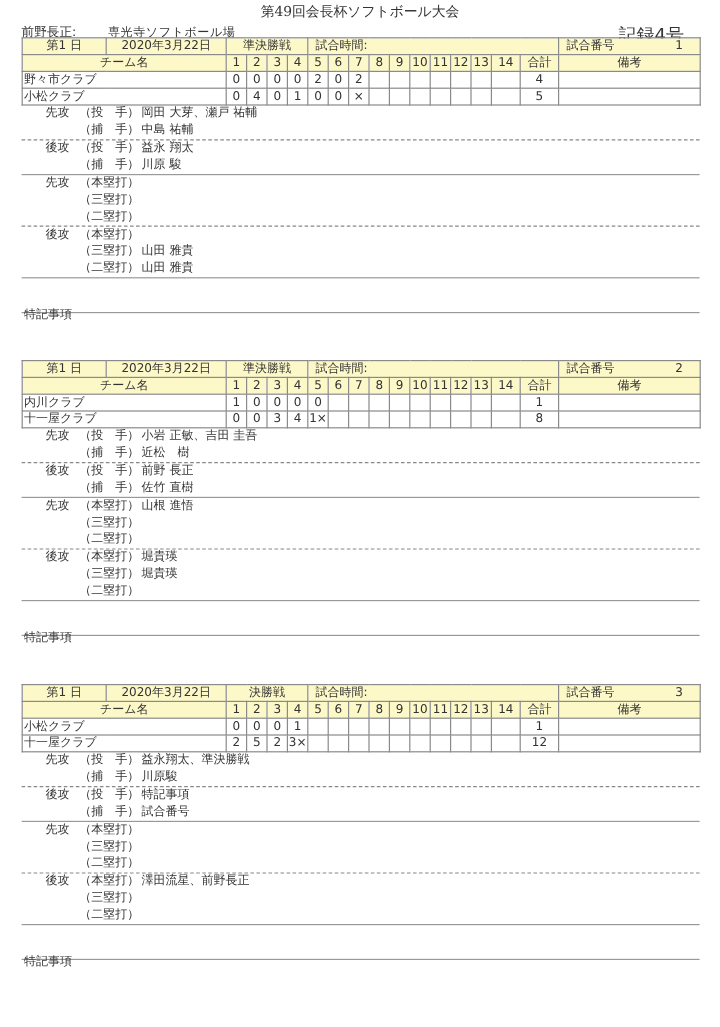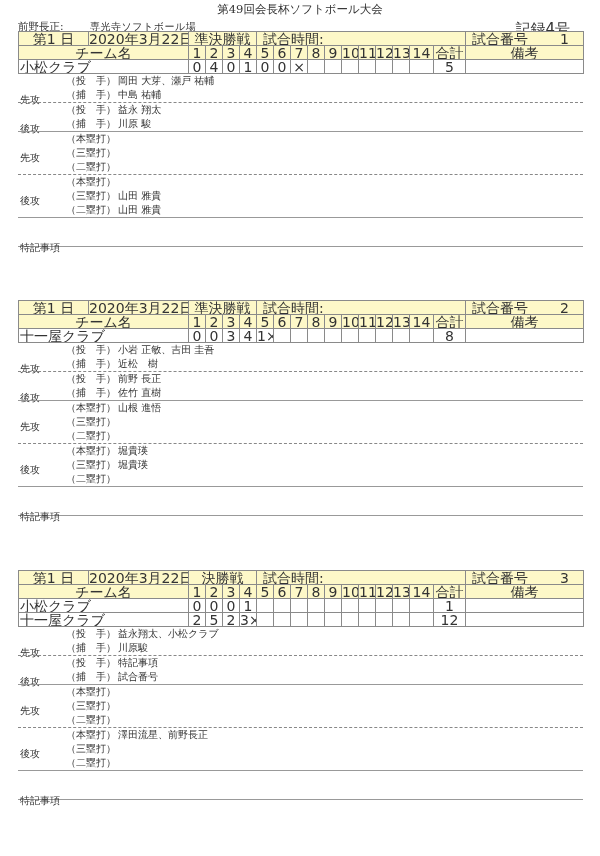--- a/index.html
+++ b/index.html
@@ -3,29 +3,29 @@
 <meta charset="utf-8">
 <style>
   html, body { margin:0; padding:0; background:#ffffff; }
   body { width:600px; height:856px; position:relative; overflow:hidden;
          font-family:"DejaVu Sans", "Liberation Sans", sans-serif; color:#333; font-size:10px; }
   .title { position:absolute; top:2px; left:0; width:600px; text-align:center; font-family:"DejaVu Serif", serif; font-size:11.5px; color:#333; }
   .venue-label { position:absolute; top:20px; left:18px; font-size:10.5px; }
   .venue-value { position:absolute; top:20px; left:90px; font-size:10px; letter-spacing:0.5px; }
   .record-no { position:absolute; top:20px; right:30px; font-size:15px; }
   .game { position:absolute; left:18px; width:565px; }
-  table.score { border-collapse:collapse; width:565px; table-layout:fixed; font-size:14px; }
+  table.score { border-collapse:collapse; width:565px; table-layout:fixed; font-size:10px; }
   table.score td { border:1px solid #8a8a8a; height:13px; padding:0; text-align:center; line-height:12px; white-space:nowrap; overflow:hidden; }
   table.score tr.hdr td { background:#fdf8c8; }
   table.score td.team { text-align:left; padding-left:1px; }
   table.score td.left { text-align:left; padding-left:6px; }
   .detail { position:relative; width:565px; font-size:10px; }
   .sect { position:relative; }
   .line { height:14px; line-height:14px; position:relative; white-space:nowrap; }
-  .side { position:absolute; left:2px;margin-top:19px; }
+  .side { position:absolute; left:20px; }
   .role { position:absolute; left:48px; }
   .names { position:absolute; left:100px;text-align:center; }
   .dash { border-top:1px dashed #888; }
   .solid { border-top:1px solid #999; }
   .memo { height:28px; position:relative; border-top:1px solid #999; border-bottom:1px solid #999; }
   .memo span { position:absolute; left:2px; top:1px;margin-top:22px; }
 </style>
 </head>
 <body>
 
@@ -81,20 +81,39 @@
         <td>9</td>
         <td>10</td>
         <td>11</td>
         <td>12</td>
         <td>13</td>
         <td>14</td>
         <td>合計</td>
         <td>備考</td>
       </tr>
       <tr>
+        <td colspan="2" class="team">野々市クラブ</td>
+        <td>0</td>
+        <td>0</td>
+        <td>0</td>
+        <td>0</td>
+        <td>2</td>
+        <td>0</td>
+        <td>2</td>
+        <td></td>
+        <td></td>
+        <td></td>
+        <td></td>
+        <td></td>
+        <td></td>
+        <td></td>
+        <td>4</td>
+        <td></td>
+      </tr>
+      <tr>
         <td colspan="2" class="team">小松クラブ</td>
         <td>0</td>
         <td>4</td>
         <td>0</td>
         <td>1</td>
         <td>0</td>
         <td>0</td>
         <td>×</td>
         <td></td>
         <td></td>
@@ -214,20 +233,39 @@
         <td>9</td>
         <td>10</td>
         <td>11</td>
         <td>12</td>
         <td>13</td>
         <td>14</td>
         <td>合計</td>
         <td>備考</td>
       </tr>
       <tr>
+        <td colspan="2" class="team">内川クラブ</td>
+        <td>1</td>
+        <td>0</td>
+        <td>0</td>
+        <td>0</td>
+        <td>0</td>
+        <td></td>
+        <td></td>
+        <td></td>
+        <td></td>
+        <td></td>
+        <td></td>
+        <td></td>
+        <td></td>
+        <td></td>
+        <td>1</td>
+        <td></td>
+      </tr>
+      <tr>
         <td colspan="2" class="team">十一屋クラブ</td>
         <td>0</td>
         <td>0</td>
         <td>3</td>
         <td>4</td>
         <td>1×</td>
         <td></td>
         <td></td>
         <td></td>
         <td></td>
@@ -392,21 +430,21 @@
         <td></td>
       </tr>
     </tbody>
       </table>
 
     <div class="detail">
       <div class="sect">
         <div class="line">
           <span class="side">先攻</span>
           <span class="role">（投　手）</span>
-          <span class="names">益永翔太、小松クラブ</span>
+          <span class="names">益永翔太、準決勝戦</span>
         </div>
         <div class="line">
           <span class="role">（捕　手）</span>
           <span class="names">川原駿</span>
         </div>
       </div>
       <div class="sect dash">
         <div class="line">
           <span class="side">後攻</span>
           <span class="role">（投　手）</span>

